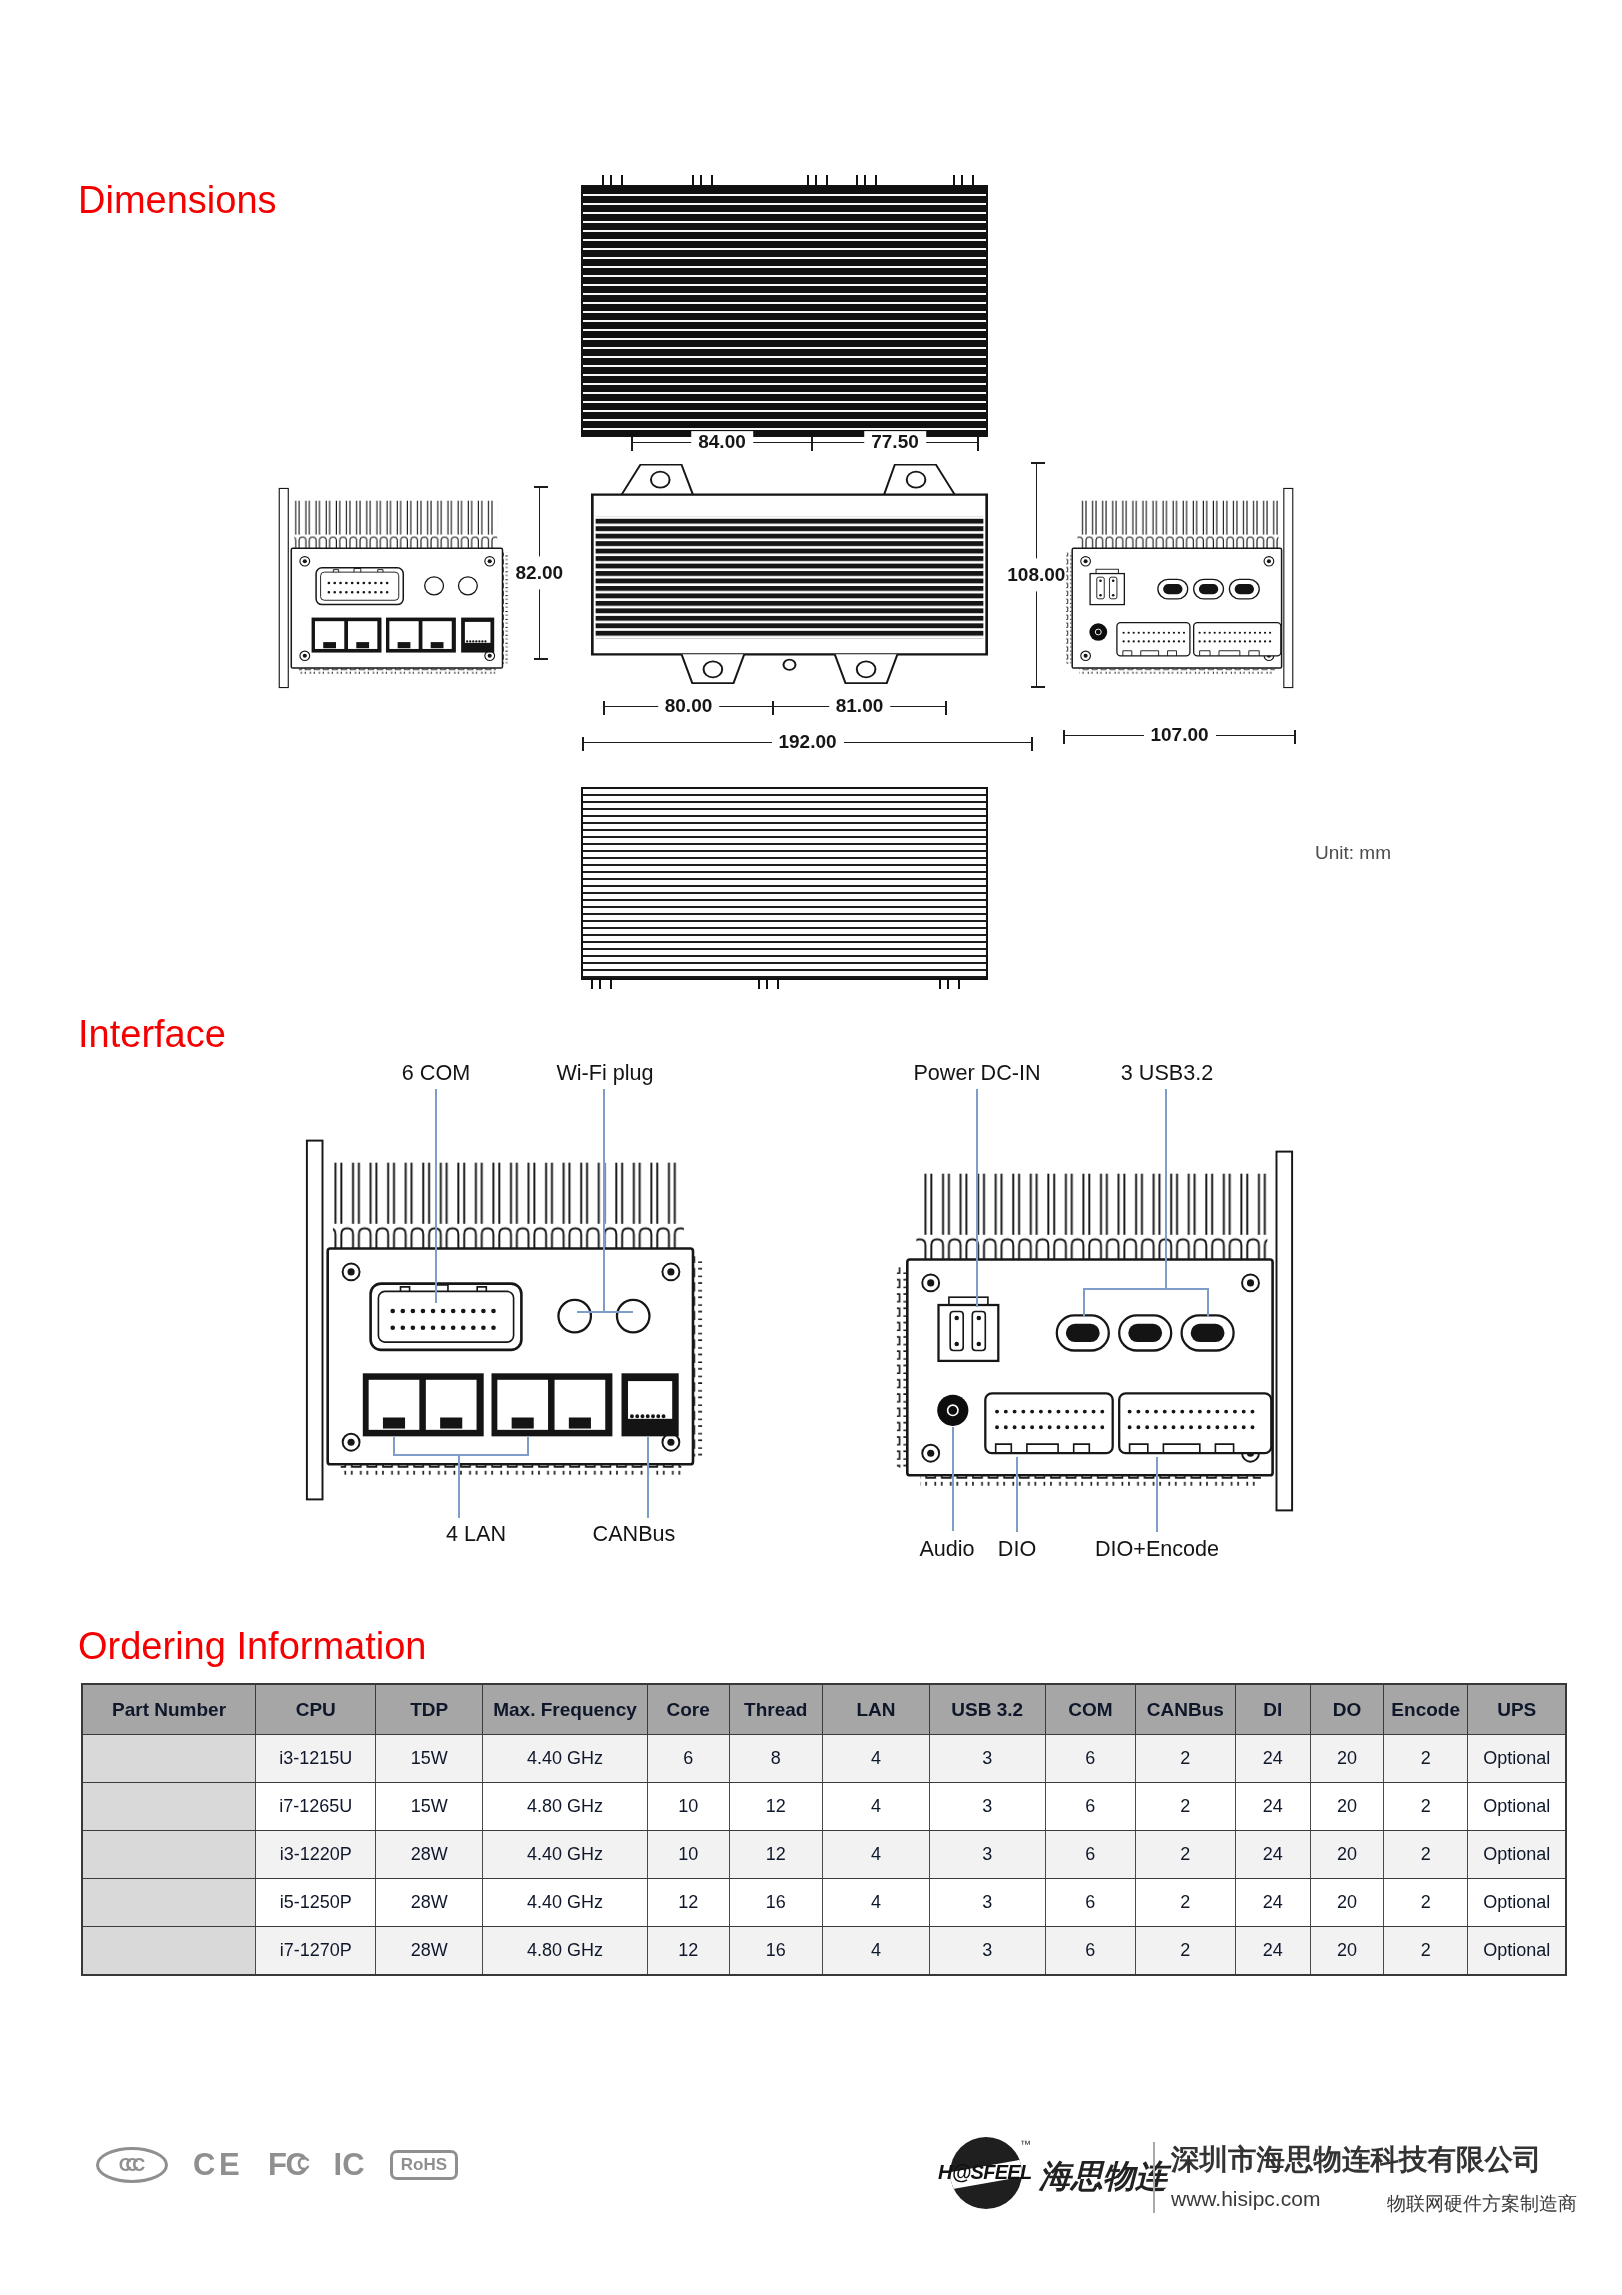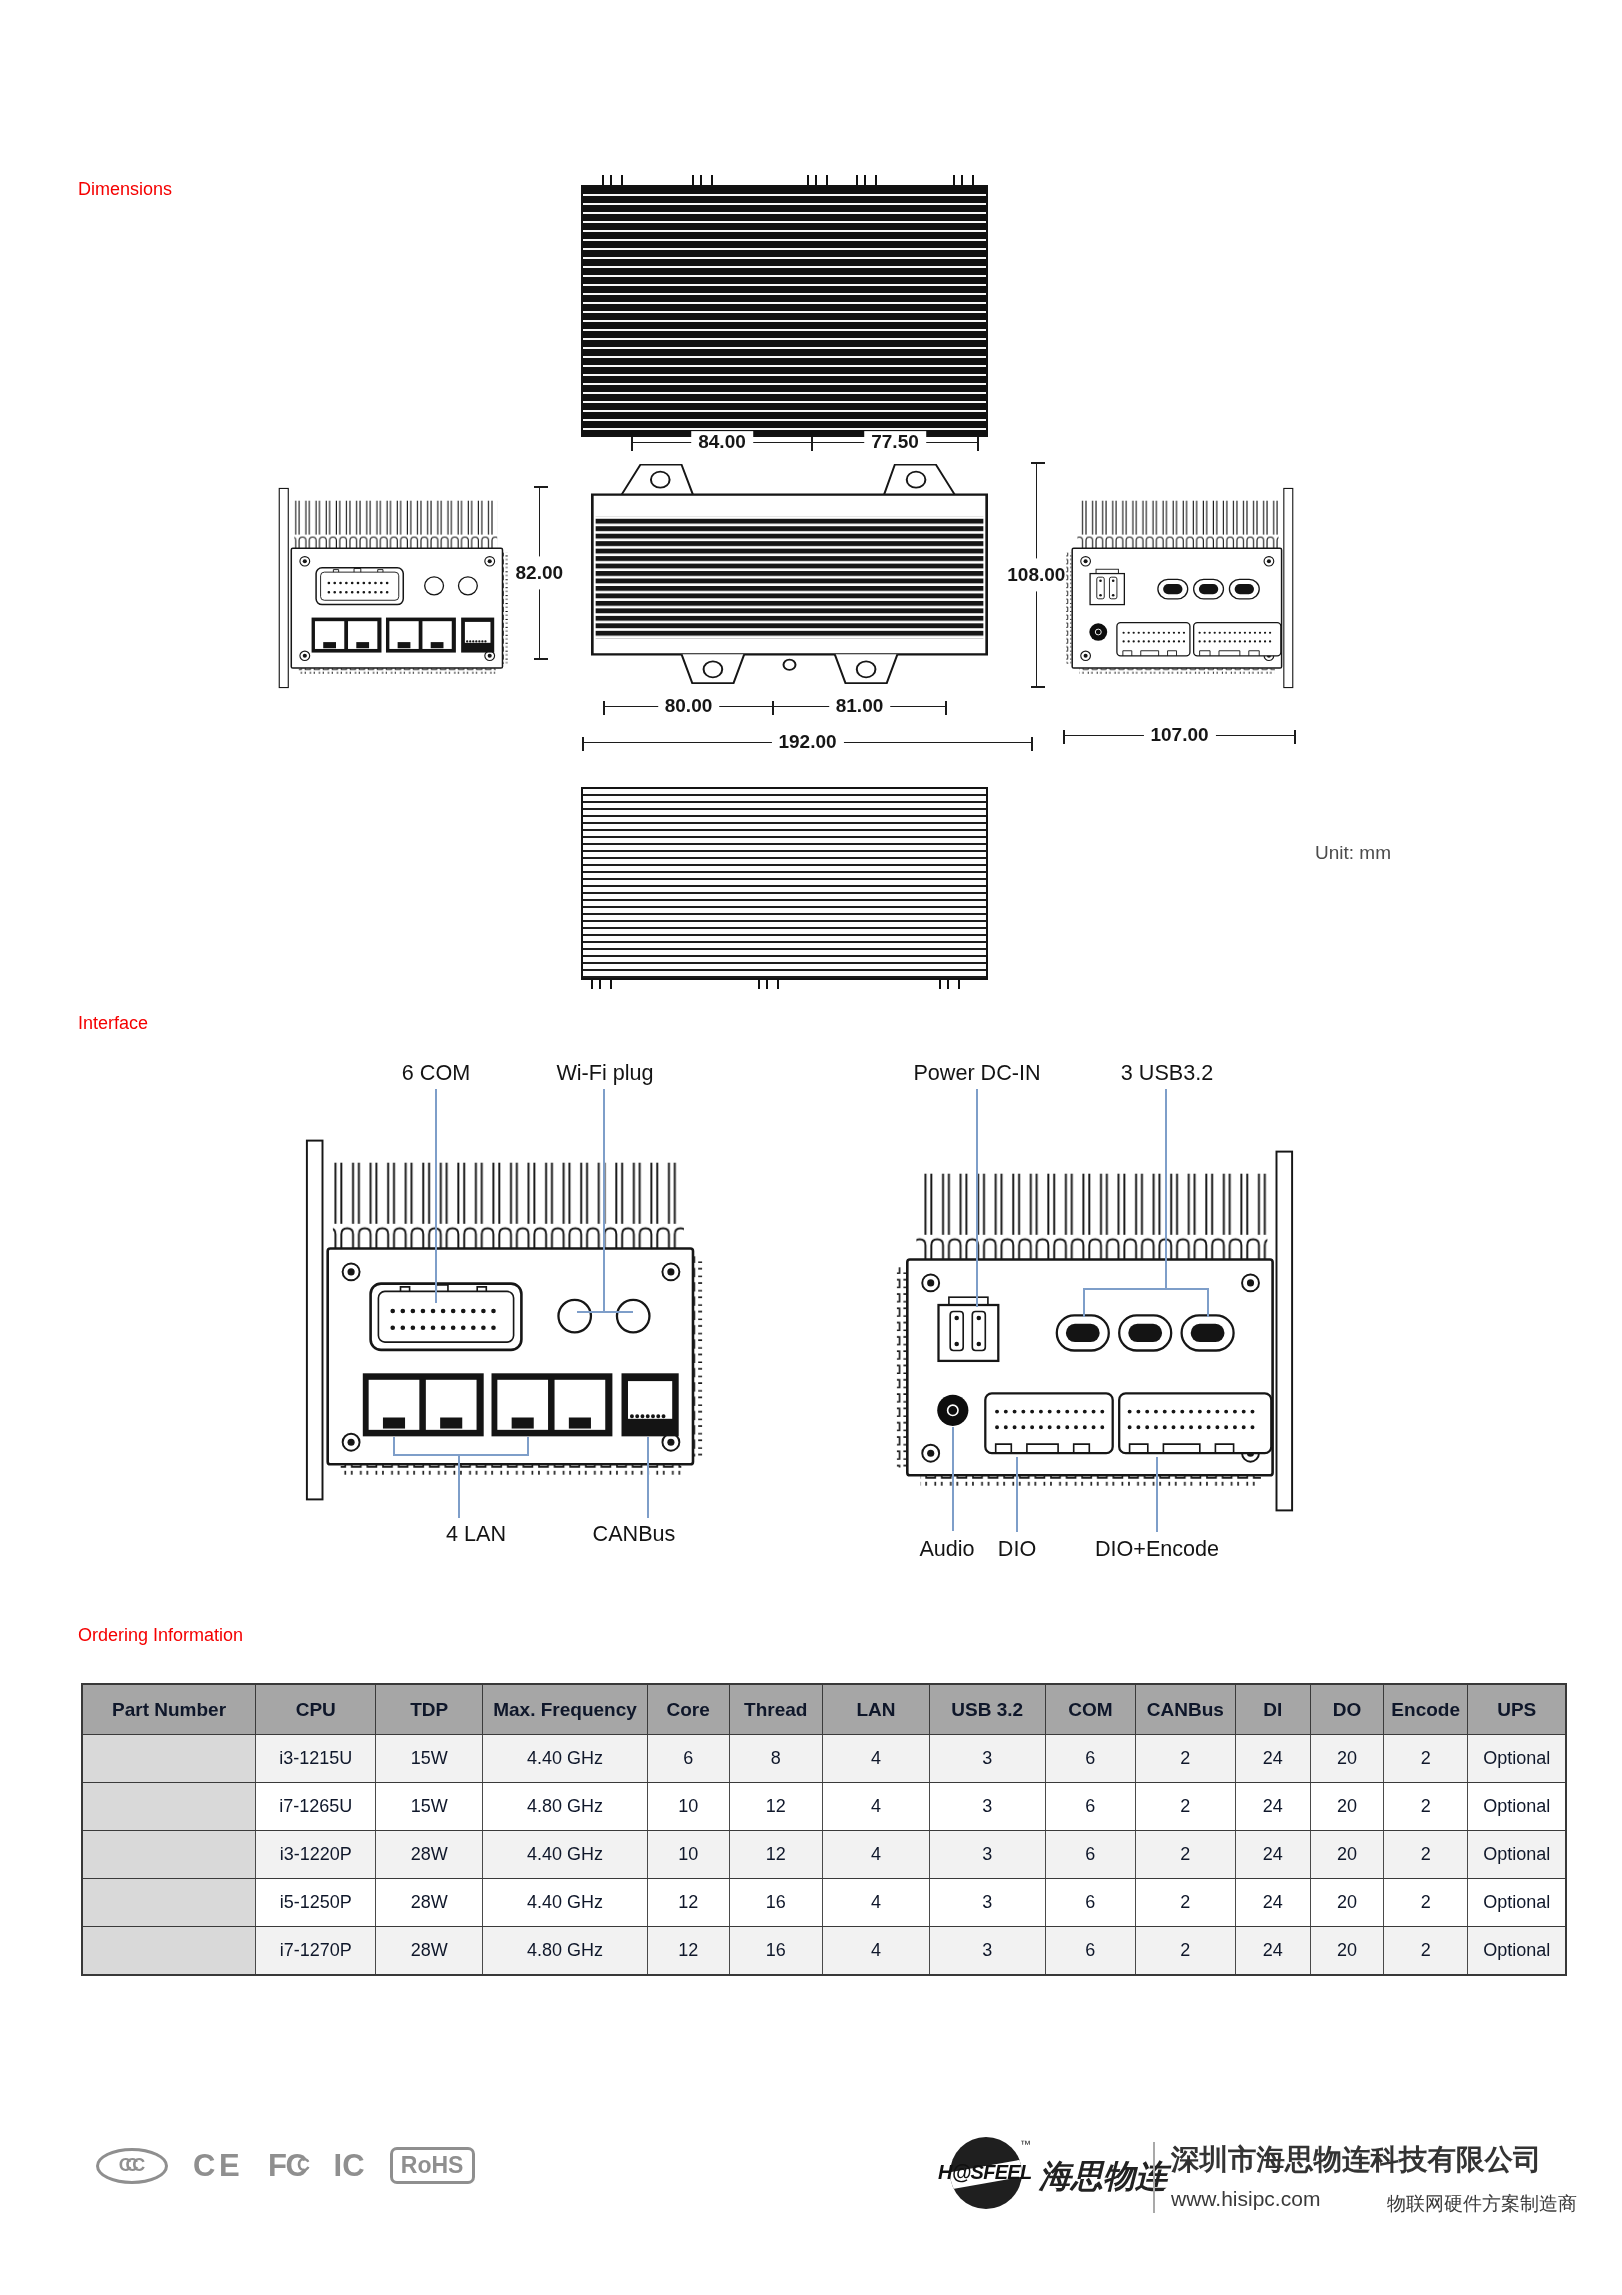--- a/index.html
+++ b/index.html
@@ -1,18 +1,18 @@
 <!DOCTYPE html>
 <html style="font-size:11px"><head>
 <meta charset="utf-8">
 <style>
   html,body{margin:0;padding:0;background:#e8e8e8;}
   .page{position:relative;width:1623px;height:2295px;background:#fff;overflow:hidden;
         font-family:"Liberation Sans",sans-serif;color:#161616;}
-  .sec-title{position:absolute;font-size:18px;font-weight:500;color:#f50000;white-space:nowrap;}
+  .sec-title{position:absolute;font-size:38px;font-weight:500;color:#f50000;white-space:nowrap;}
 
   
   .fig{position:absolute;}
   .stripes-dark{position:absolute;border:2.1px solid #121212;
       background:repeating-linear-gradient(180deg,#101010 0 7px,#f7f7f7 7px 9px);}
   .stripes-light{position:absolute;border:2.1px solid #121212;
       background:repeating-linear-gradient(180deg,#fdfdfd 0 4.9px,#1c1c1c 4.9px 7px);}
   .tabmark{position:absolute;height:9.7px;width:21px;
       background:linear-gradient(90deg,#111 0 2.1px,transparent 2.1px 8.3px,#111 8.3px 10.4px,transparent 10.4px 19px,#111 19px 21px);}
 
@@ -45,21 +45,21 @@
 
   
   .certs{position:absolute;left:96px;top:2147px;display:flex;align-items:center;gap:25px;color:#8f8f8f;}
   .cert{font-weight:700;}
   .cert.ccc{width:72px;height:36px;border:3.5px solid #8f8f8f;border-radius:50%;
       display:flex;align-items:center;justify-content:center;font-size:18px;letter-spacing:-6.3px;padding-right:6.3px;box-sizing:border-box;}
   .cert.ce{font-size:31px;letter-spacing:3.5px;}
   .cert.fcc{font-size:31px;letter-spacing:-1.4px;}
   .cert.fcc .inner-c{font-size:18px;margin-left:-9.7px;vertical-align:4.9px;}
   .cert.ic{font-size:31px;}
-  .cert.rohs{font-size:23px;border:3.5px solid #8f8f8f;border-radius:7px;padding:2.1px 8.3px;}
+  .cert.rohs{font-size:17px;border:3.5px solid #8f8f8f;border-radius:7px;padding:2.1px 8.3px;}
 
   .logo-ball{position:absolute;left:950px;top:2137px;width:72px;height:72px;border-radius:50%;
       background:#1f1f1f;overflow:hidden;}
   .logo-ball::after{content:"";position:absolute;left:-12%;right:-12%;top:40%;height:24%;
       background:#fff;transform:rotate(-10deg);}
   .brand-name{position:absolute;left:938px;top:2161px;font-size:20px;font-weight:800;font-style:italic;
       color:#111;letter-spacing:-0.7px;white-space:nowrap;}
   .brand-tm{position:absolute;left:1020px;top:2138px;font-size:11px;color:#222;}
   .brand-cn{position:absolute;left:1039px;top:2155px;font-size:32px;font-weight:800;color:#222;
       font-style:italic;white-space:nowrap;}

